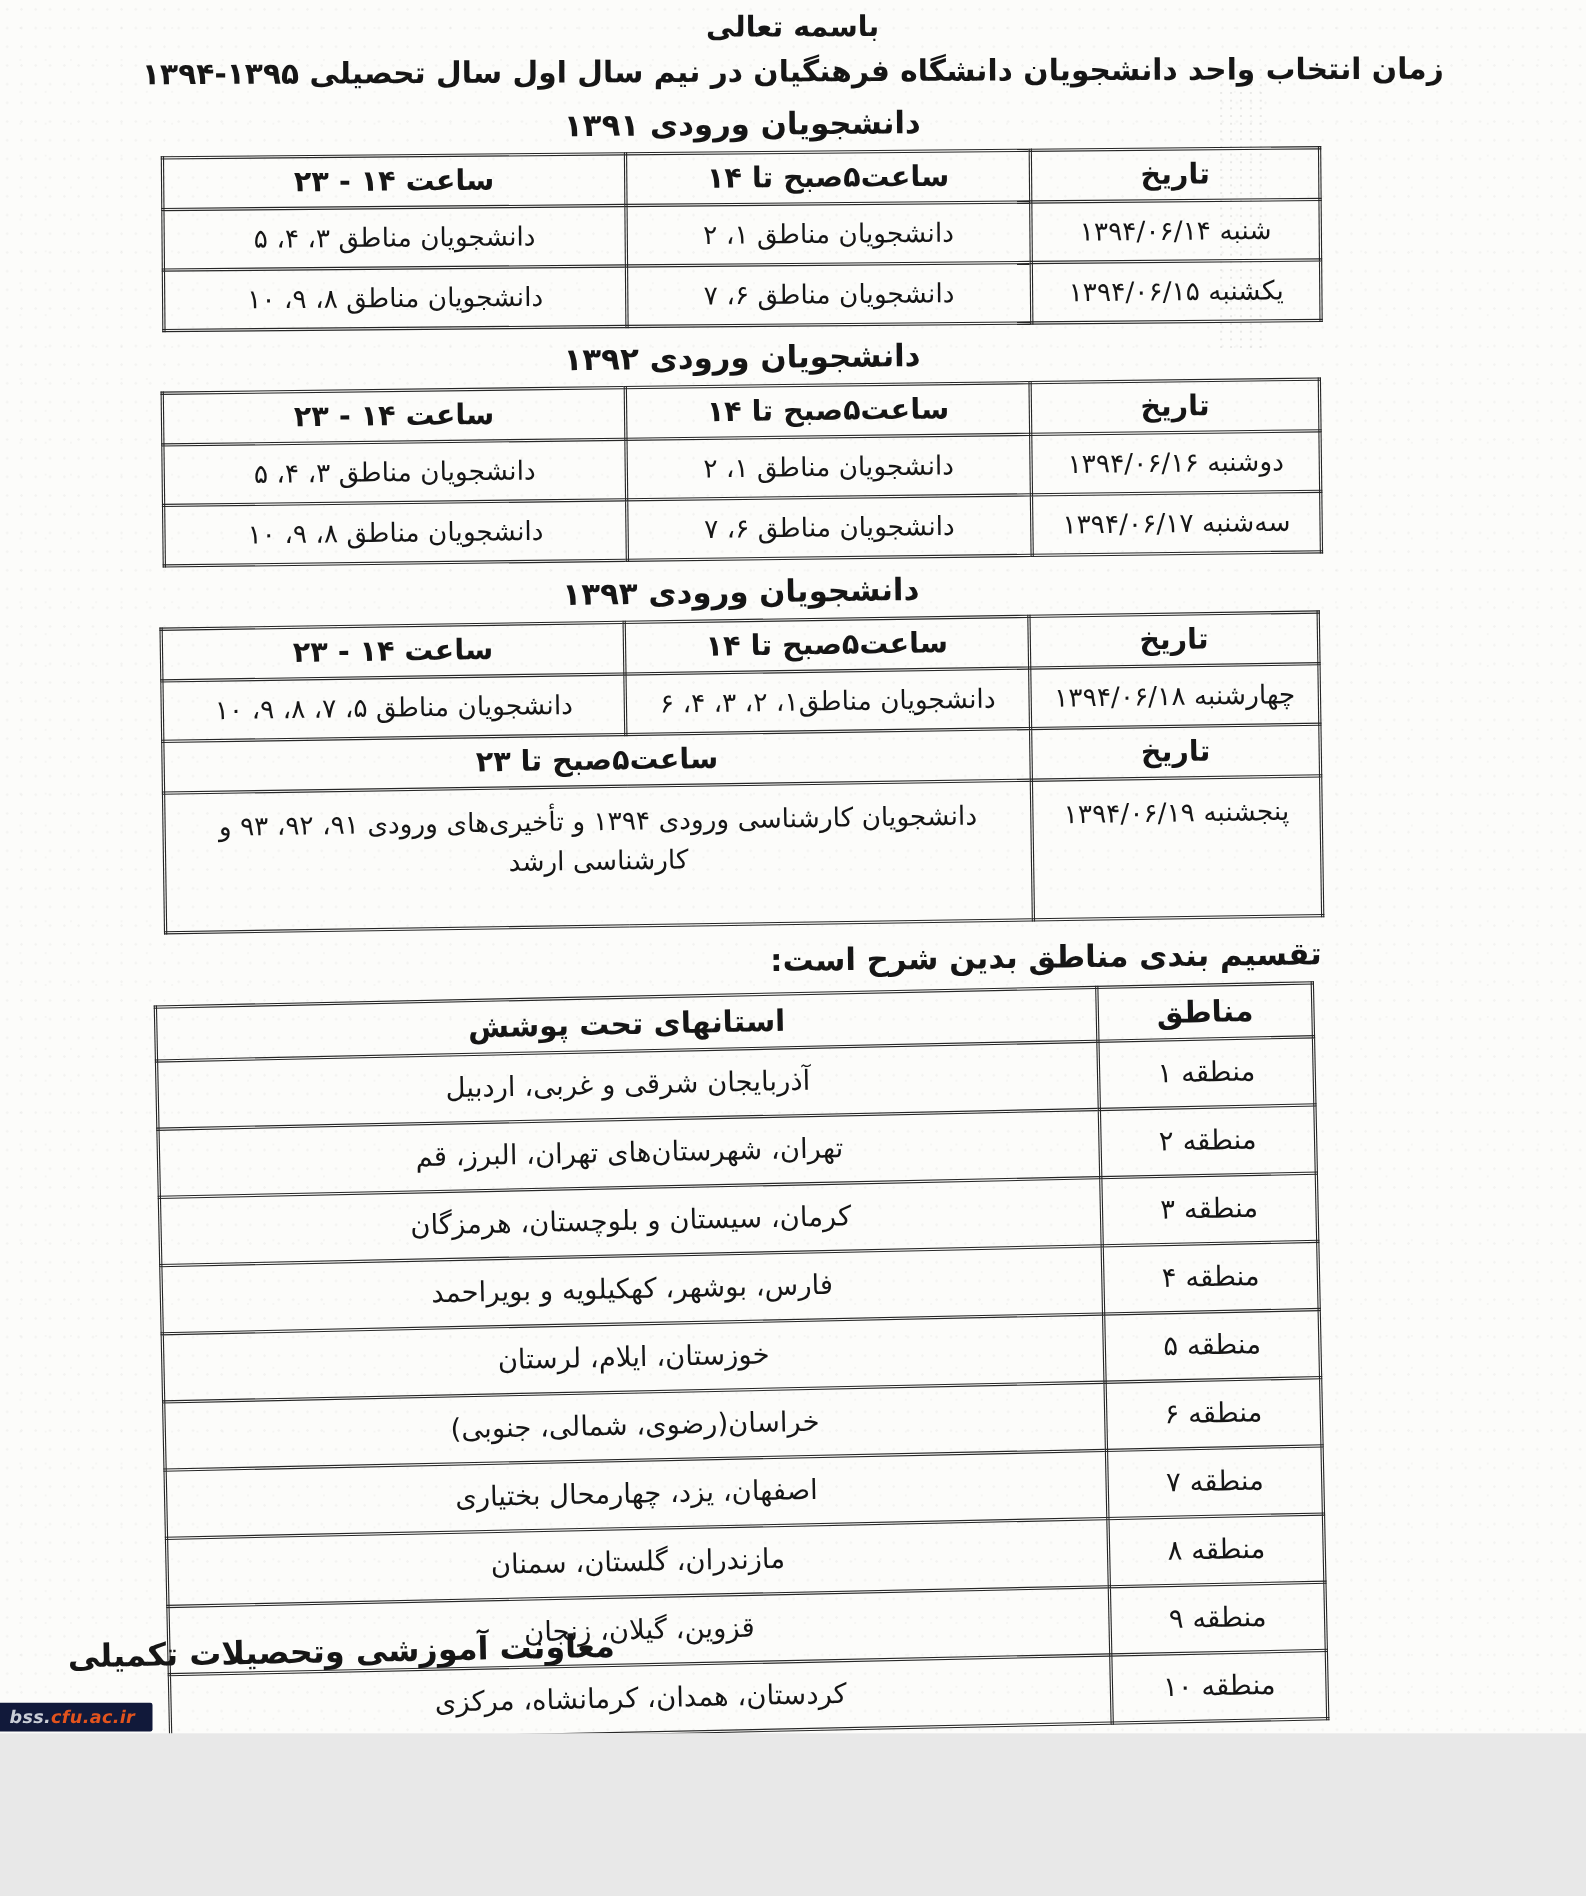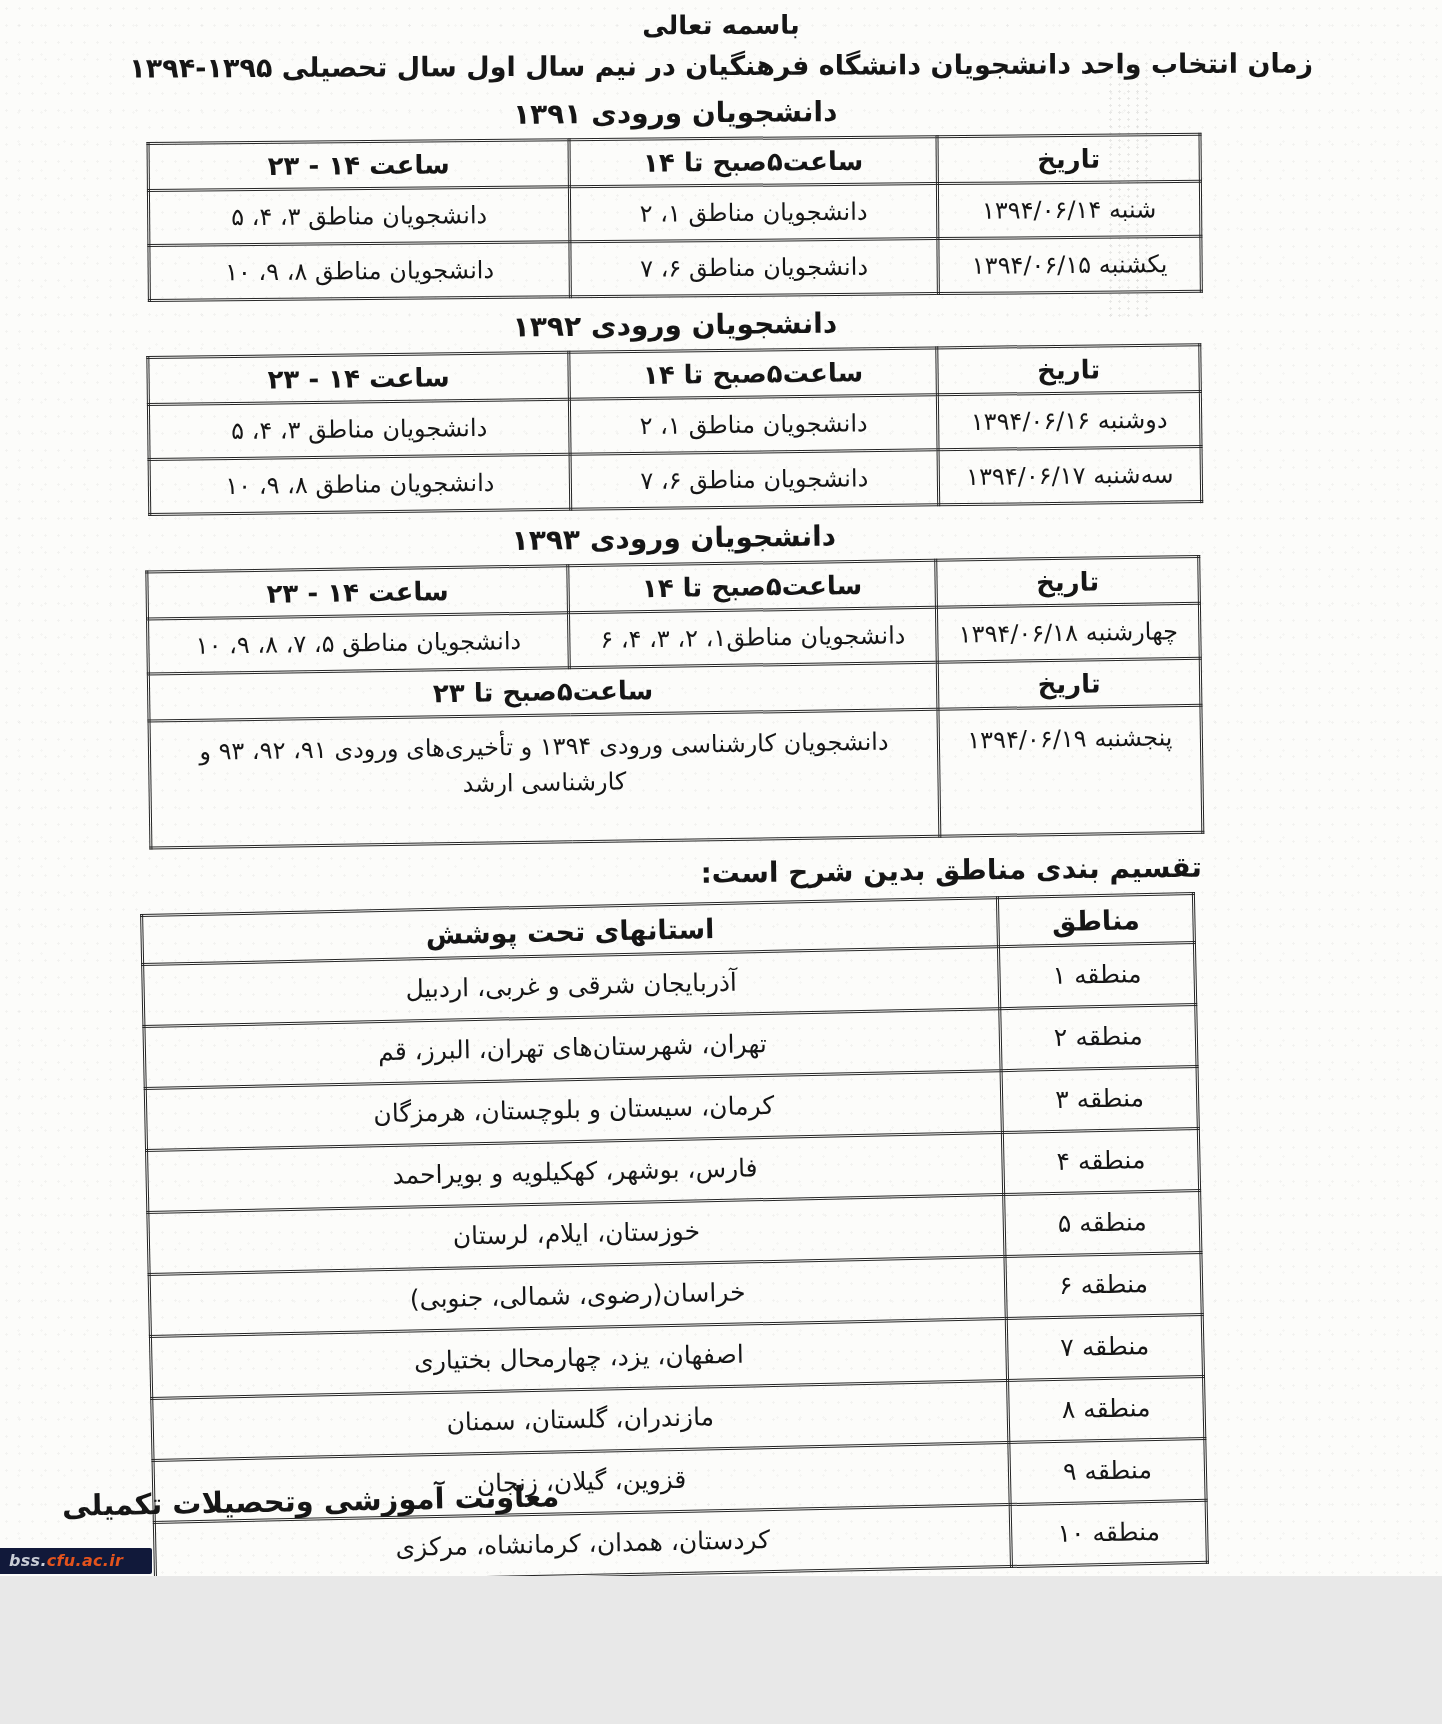--- a/index.html
+++ b/index.html
@@ -54,21 +54,21 @@
   .c-region{width:196px;}
   .c-prov{width:856px;}
   .doc-footer{
     position:absolute;left:62px;bottom:58px;
     font-size:29px;font-weight:bold;
     transform:rotate(-1.1deg);
   }
   .watermark{
     position:absolute;left:0;bottom:2px;
     background:#11193a;
-    padding:3px 29px 4px 9px;
+    padding:3px 16px 4px 9px;
     direction:ltr;
     font-style:italic;font-weight:bold;font-size:16px;
     letter-spacing:0.3px;
     border-radius:0 2px 2px 0;
   }
   .wm-prefix{color:#c9cdd6;}
   .wm-domain{color:#e2531d;}
   .scan-noise{
     position:absolute;right:290px;top:60px;width:46px;height:260px;
     background-image:radial-gradient(circle, rgba(30,30,30,0.18) 1px, transparent 1.4px);

